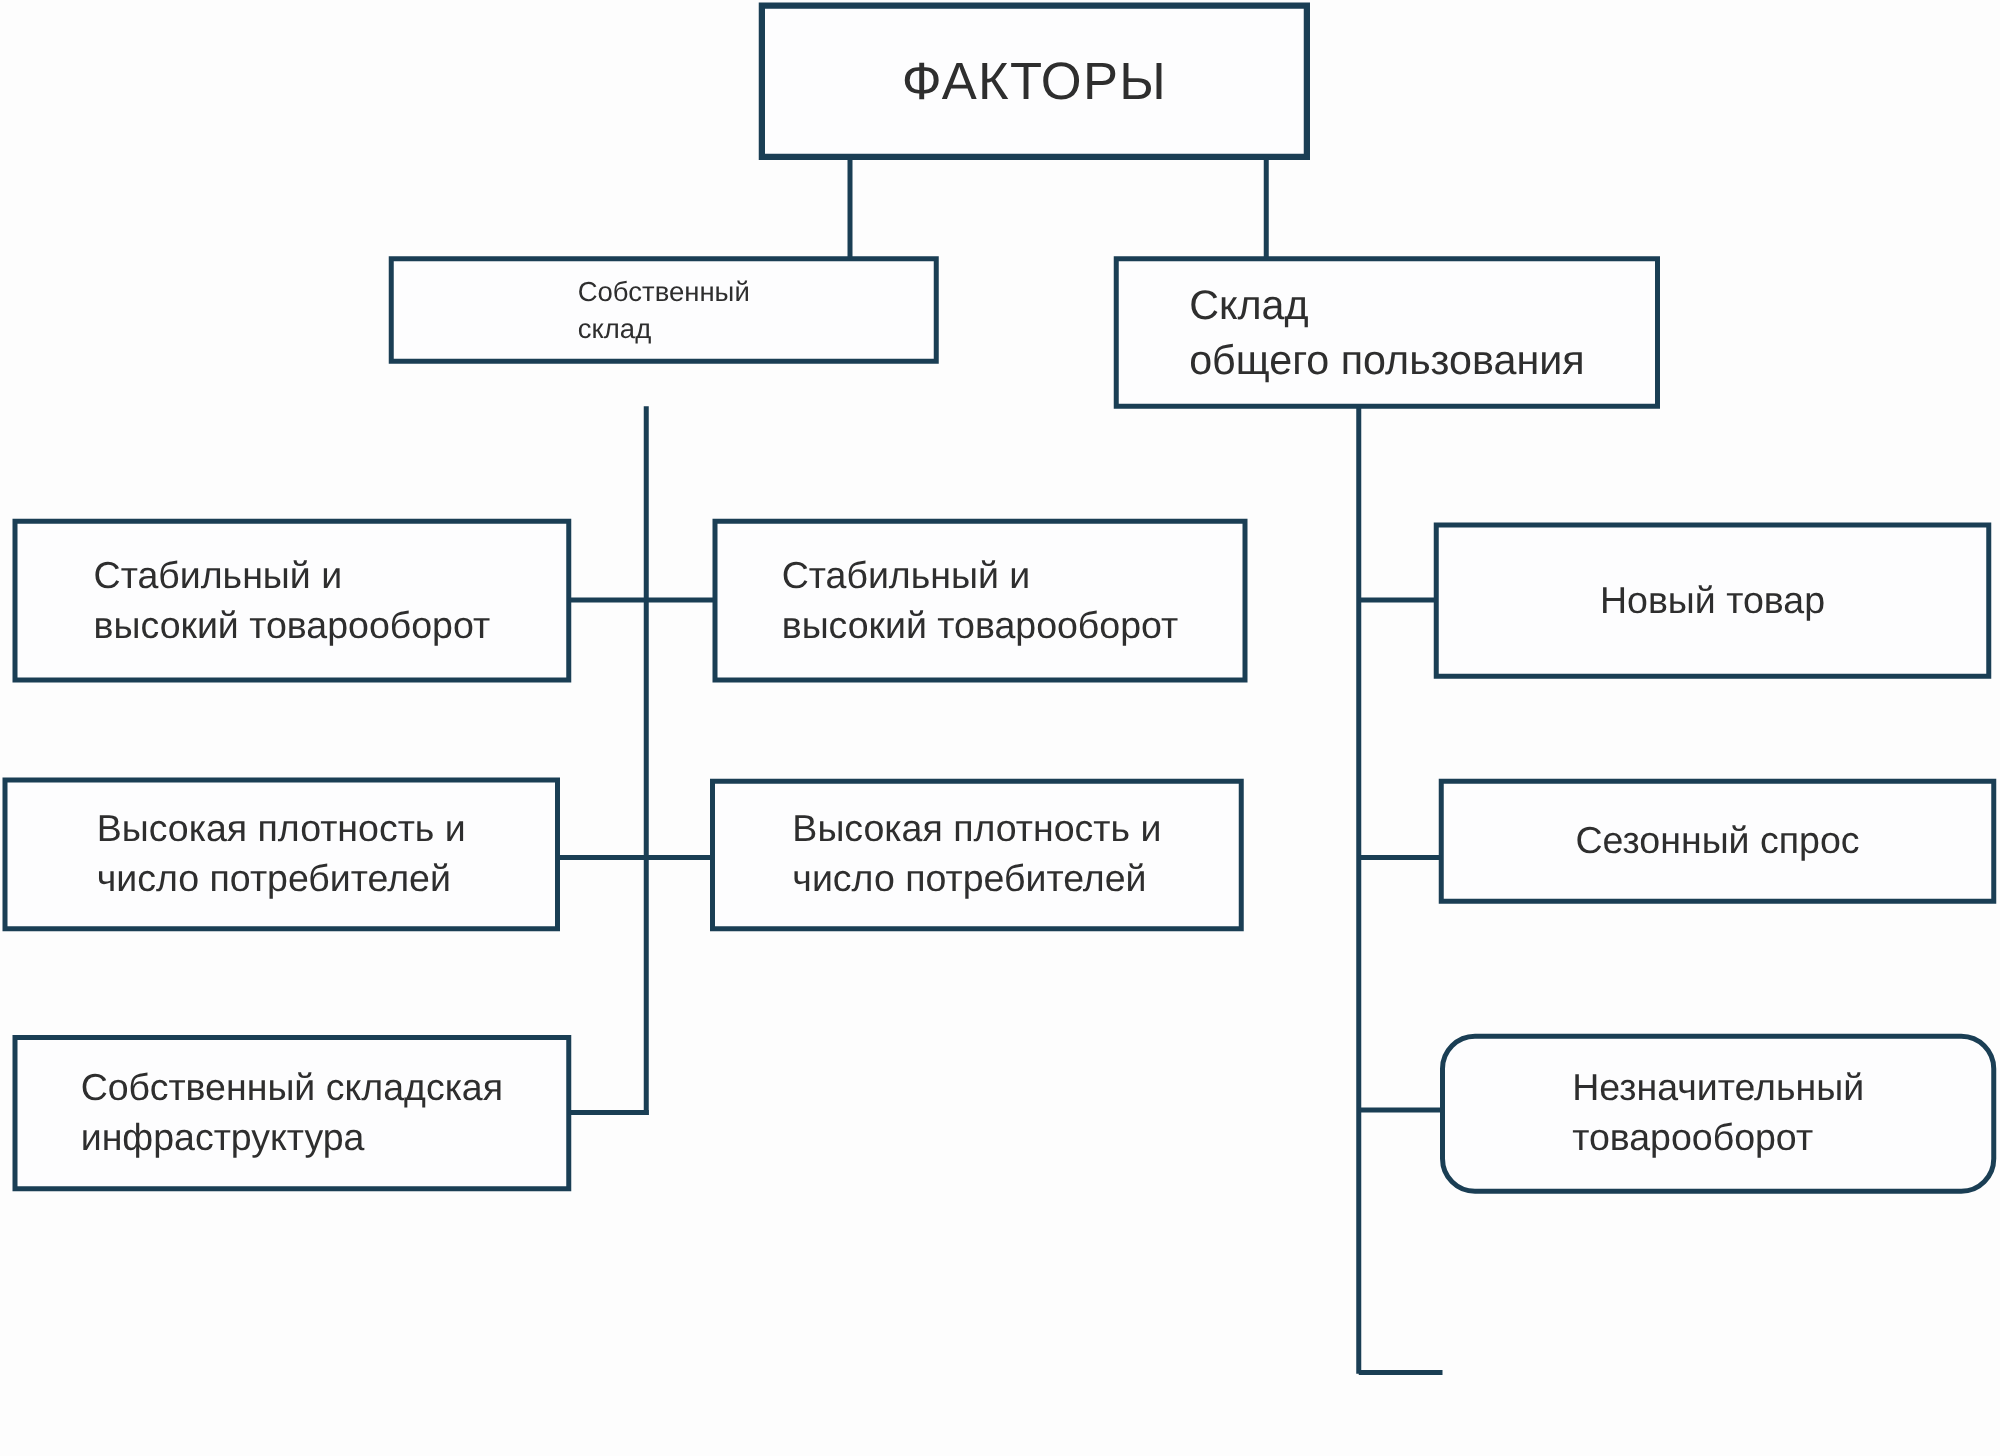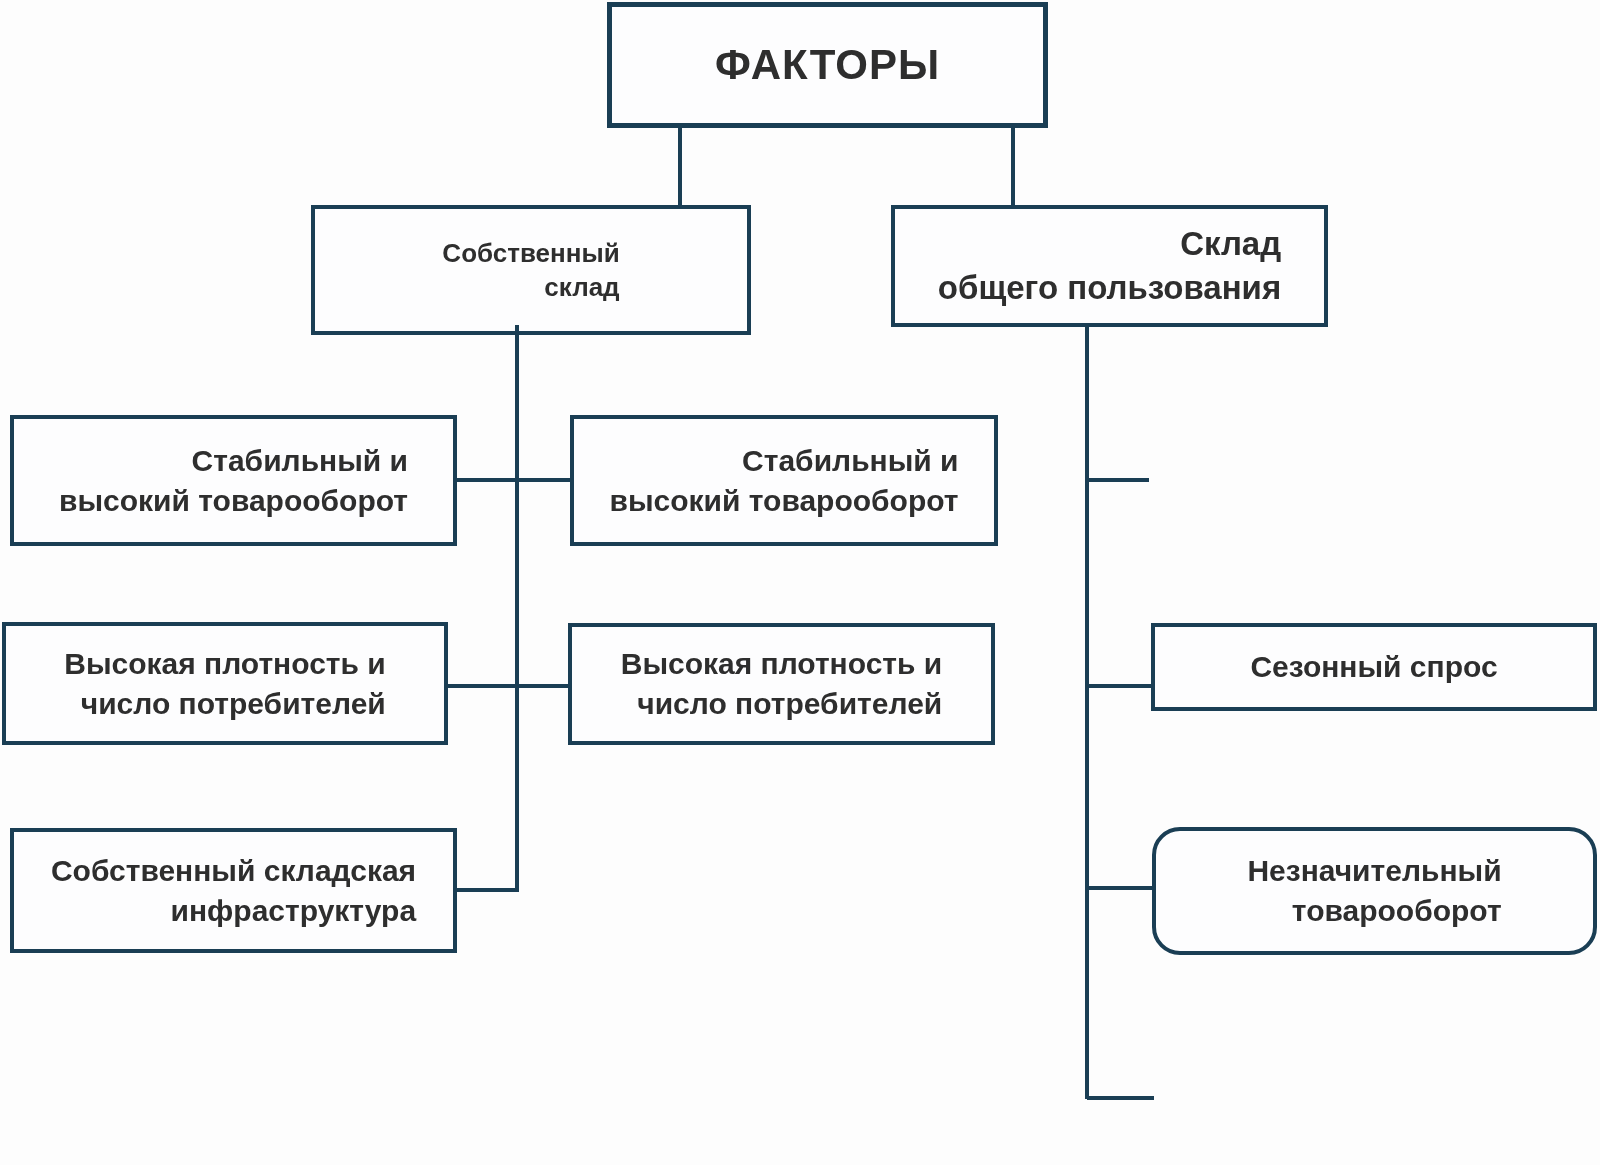--- a/index.html
+++ b/index.html
@@ -15,43 +15,43 @@
     width:1600px;height:1165px;
     background:var(--bg);
     font-family:"Liberation Sans", sans-serif;
     overflow:hidden;
   }
   .box{
     position:absolute;
     border:4px solid var(--line);
     background:var(--box-bg);
     display:flex;align-items:center;justify-content:center;
-    text-align:right;
+    text-align:left;
     color:var(--text);
-    font-weight:700;
+    font-weight:400;
     font-size:30px;
     line-height:1.32;
   }
   .box .lbl{white-space:pre-line;}
   .conn{position:absolute;background:var(--line);}
 
   
   #box-factors{left:607px;top:2px;width:441px;height:126px;border-width:5px;font-size:42px;letter-spacing:1px;}
   
-  #box-own{left:311px;top:205px;width:440px;height:130px;font-size:26px;}
+  #box-own{left:311px;top:205px;width:440px;height:86px;font-size:22px;}
   #box-public{left:891px;top:205px;width:437px;height:122px;font-size:33px;}
   
   #box-own-l1{left:10px;top:415px;width:447px;height:131px;}
   #box-own-m1{left:570px;top:415px;width:428px;height:131px;}
   #box-own-l2{left:2px;top:622px;width:446px;height:123px;}
   #box-own-m2{left:568px;top:623px;width:427px;height:122px;}
   #box-own-l3{left:10px;top:828px;width:447px;height:125px;}
   
   #box-pub-r1{left:1147px;top:418px;width:446px;height:125px;}
-  #box-pub-r2{left:1151px;top:623px;width:446px;height:88px;}
+  #box-pub-r2{left:1151px;top:623px;width:446px;height:100px;}
   #box-pub-r3{left:1152px;top:827px;width:445px;height:128px;border-radius:28px;}
   #box-pub-r4{left:1152px;top:1034px;width:445px;height:128px;}
 
   
   #v-root-own{left:678px;top:126px;width:4px;height:81px;}
   #v-root-public{left:1011px;top:126px;width:4px;height:81px;}
   #v-trunk-own{left:515px;top:325px;width:4px;height:567px;}
   #v-trunk-public{left:1085px;top:325px;width:4px;height:774px;}
   #h-own-row1{left:455px;top:478px;width:117px;height:4px;}
   #h-own-row2{left:446px;top:684px;width:126px;height:4px;}
@@ -94,20 +94,23 @@
 
   <div class="box" id="box-own-m1">
     <span class="lbl">Стабильный и
 высокий товарооборот</span>
   </div>
   <div class="box" id="box-own-m2">
     <span class="lbl">Высокая плотность и
 число потребителей</span>
   </div>
 
+  <div class="box" id="box-pub-r1">
+    <span class="lbl">Новый товар</span>
+  </div>
   <div class="box" id="box-pub-r2">
     <span class="lbl">Сезонный спрос</span>
   </div>
   <div class="box" id="box-pub-r3">
     <span class="lbl">Незначительный
 товарооборот</span>
   </div>
 
   <div class="conn" id="v-root-own"></div>
   <div class="conn" id="v-root-public"></div>

